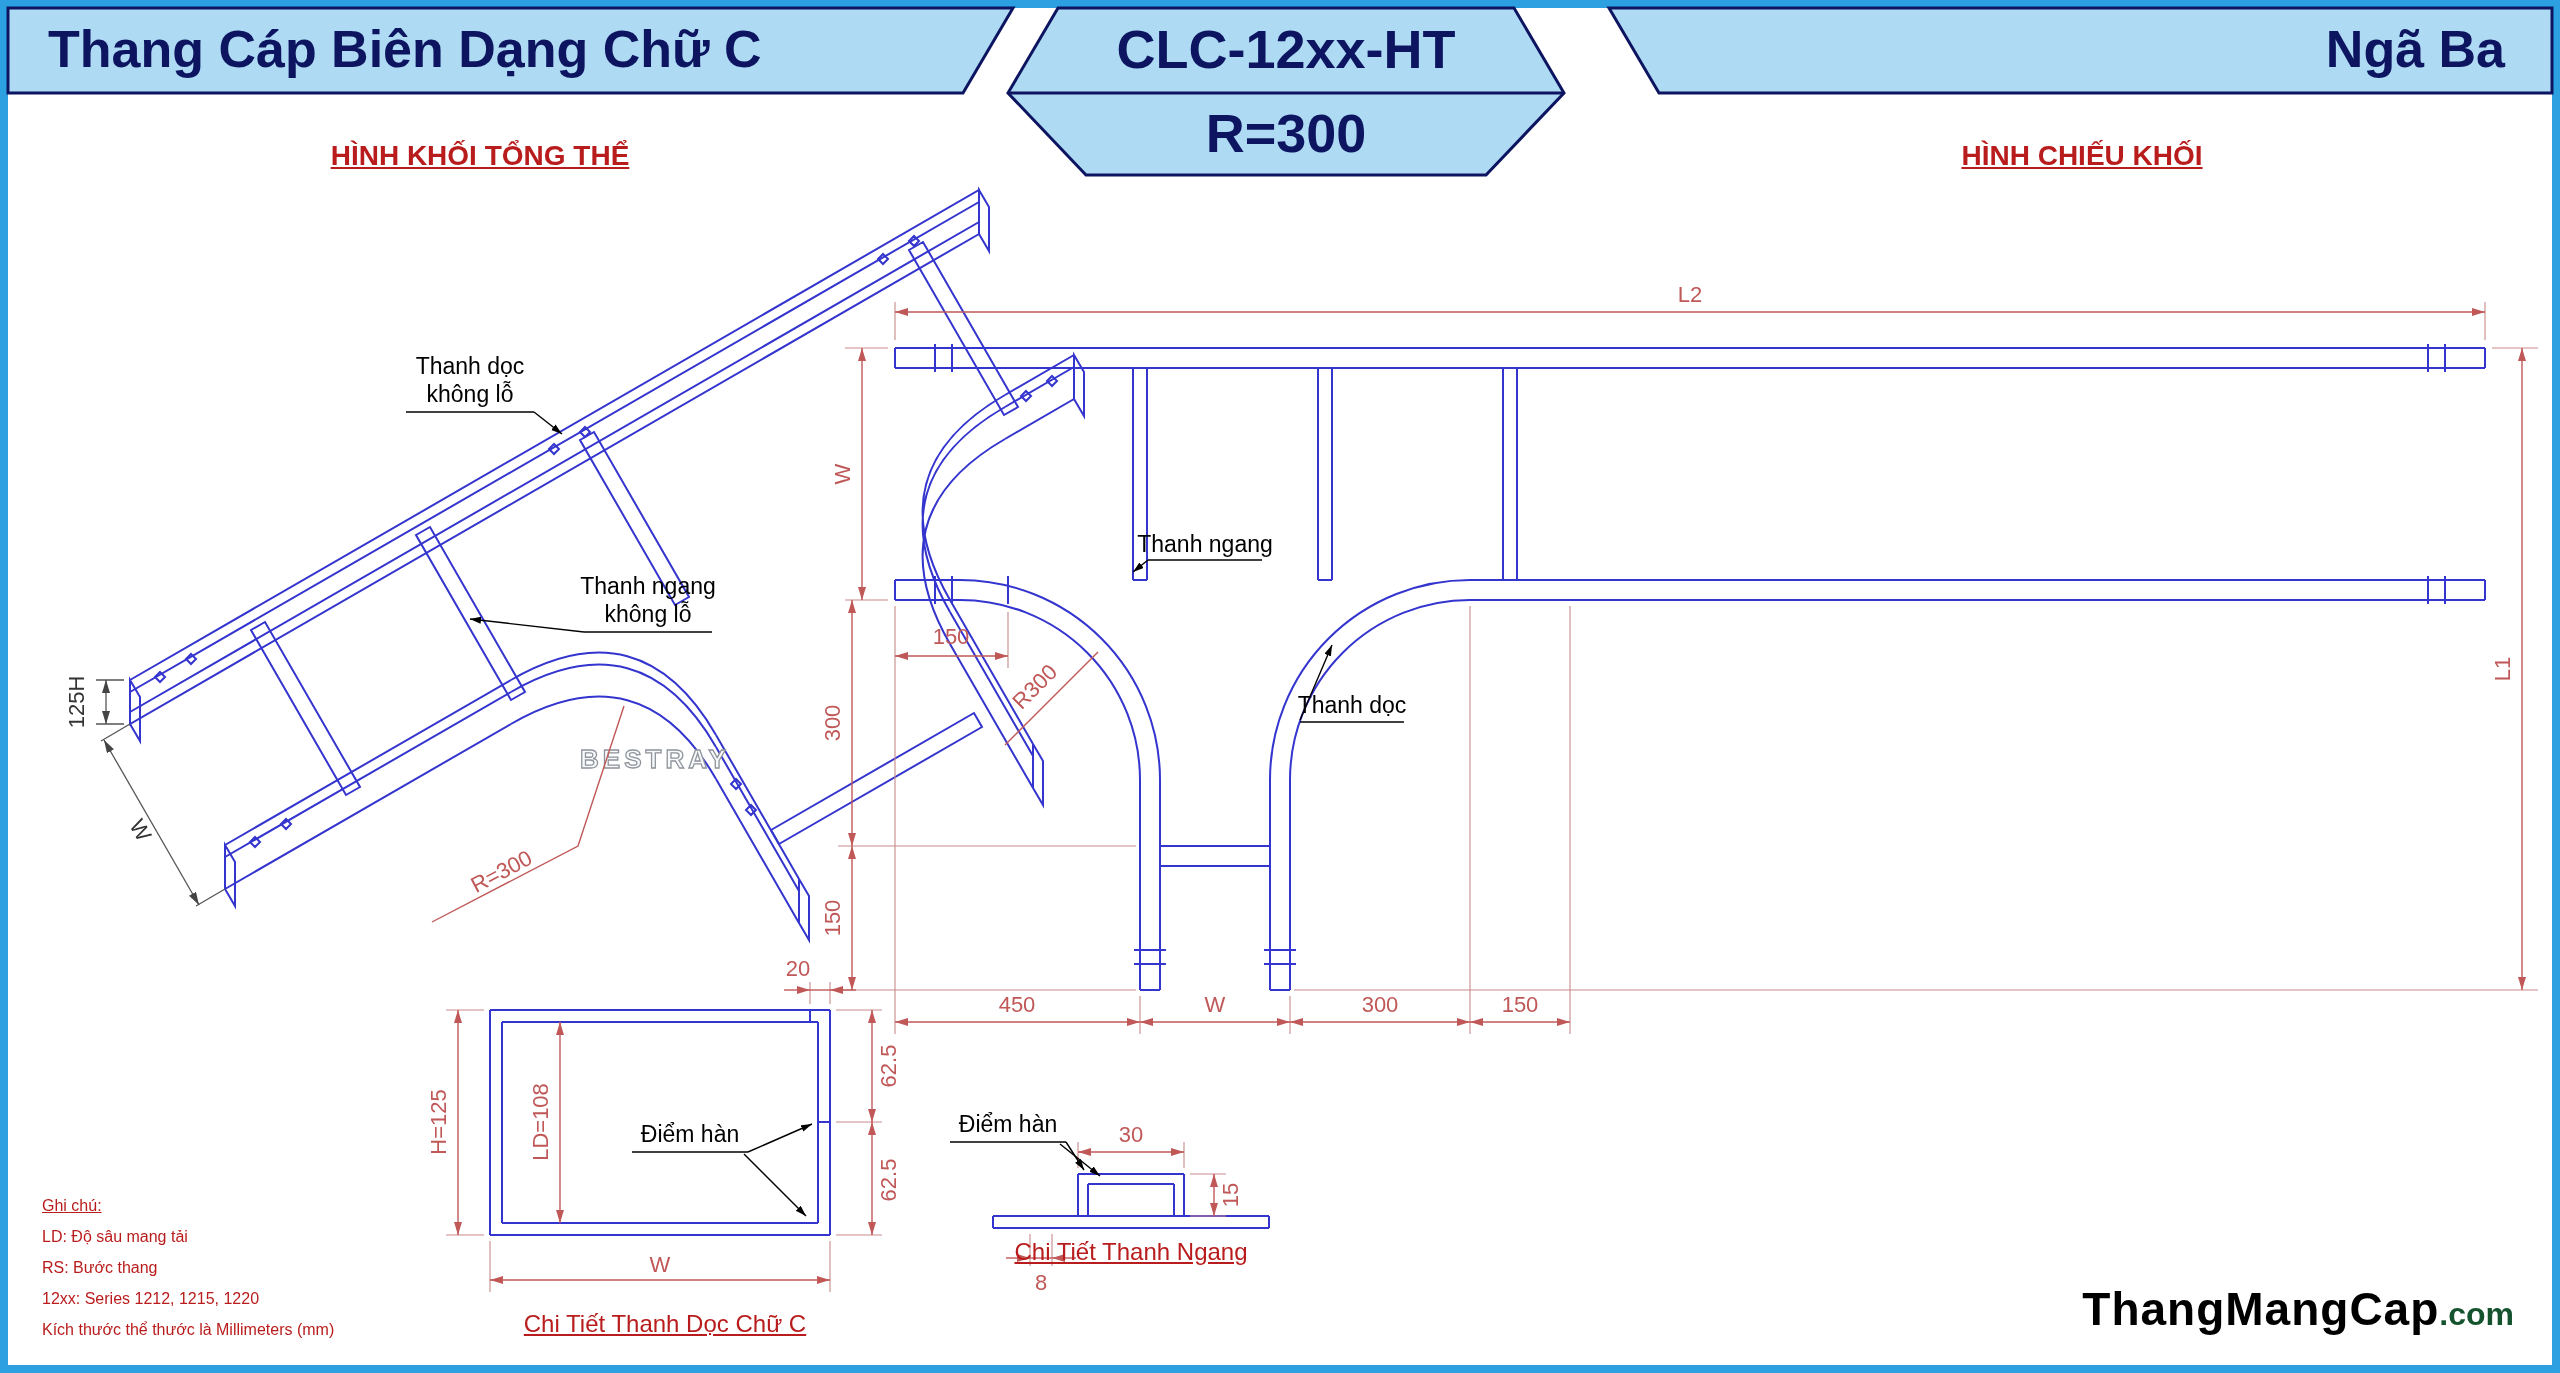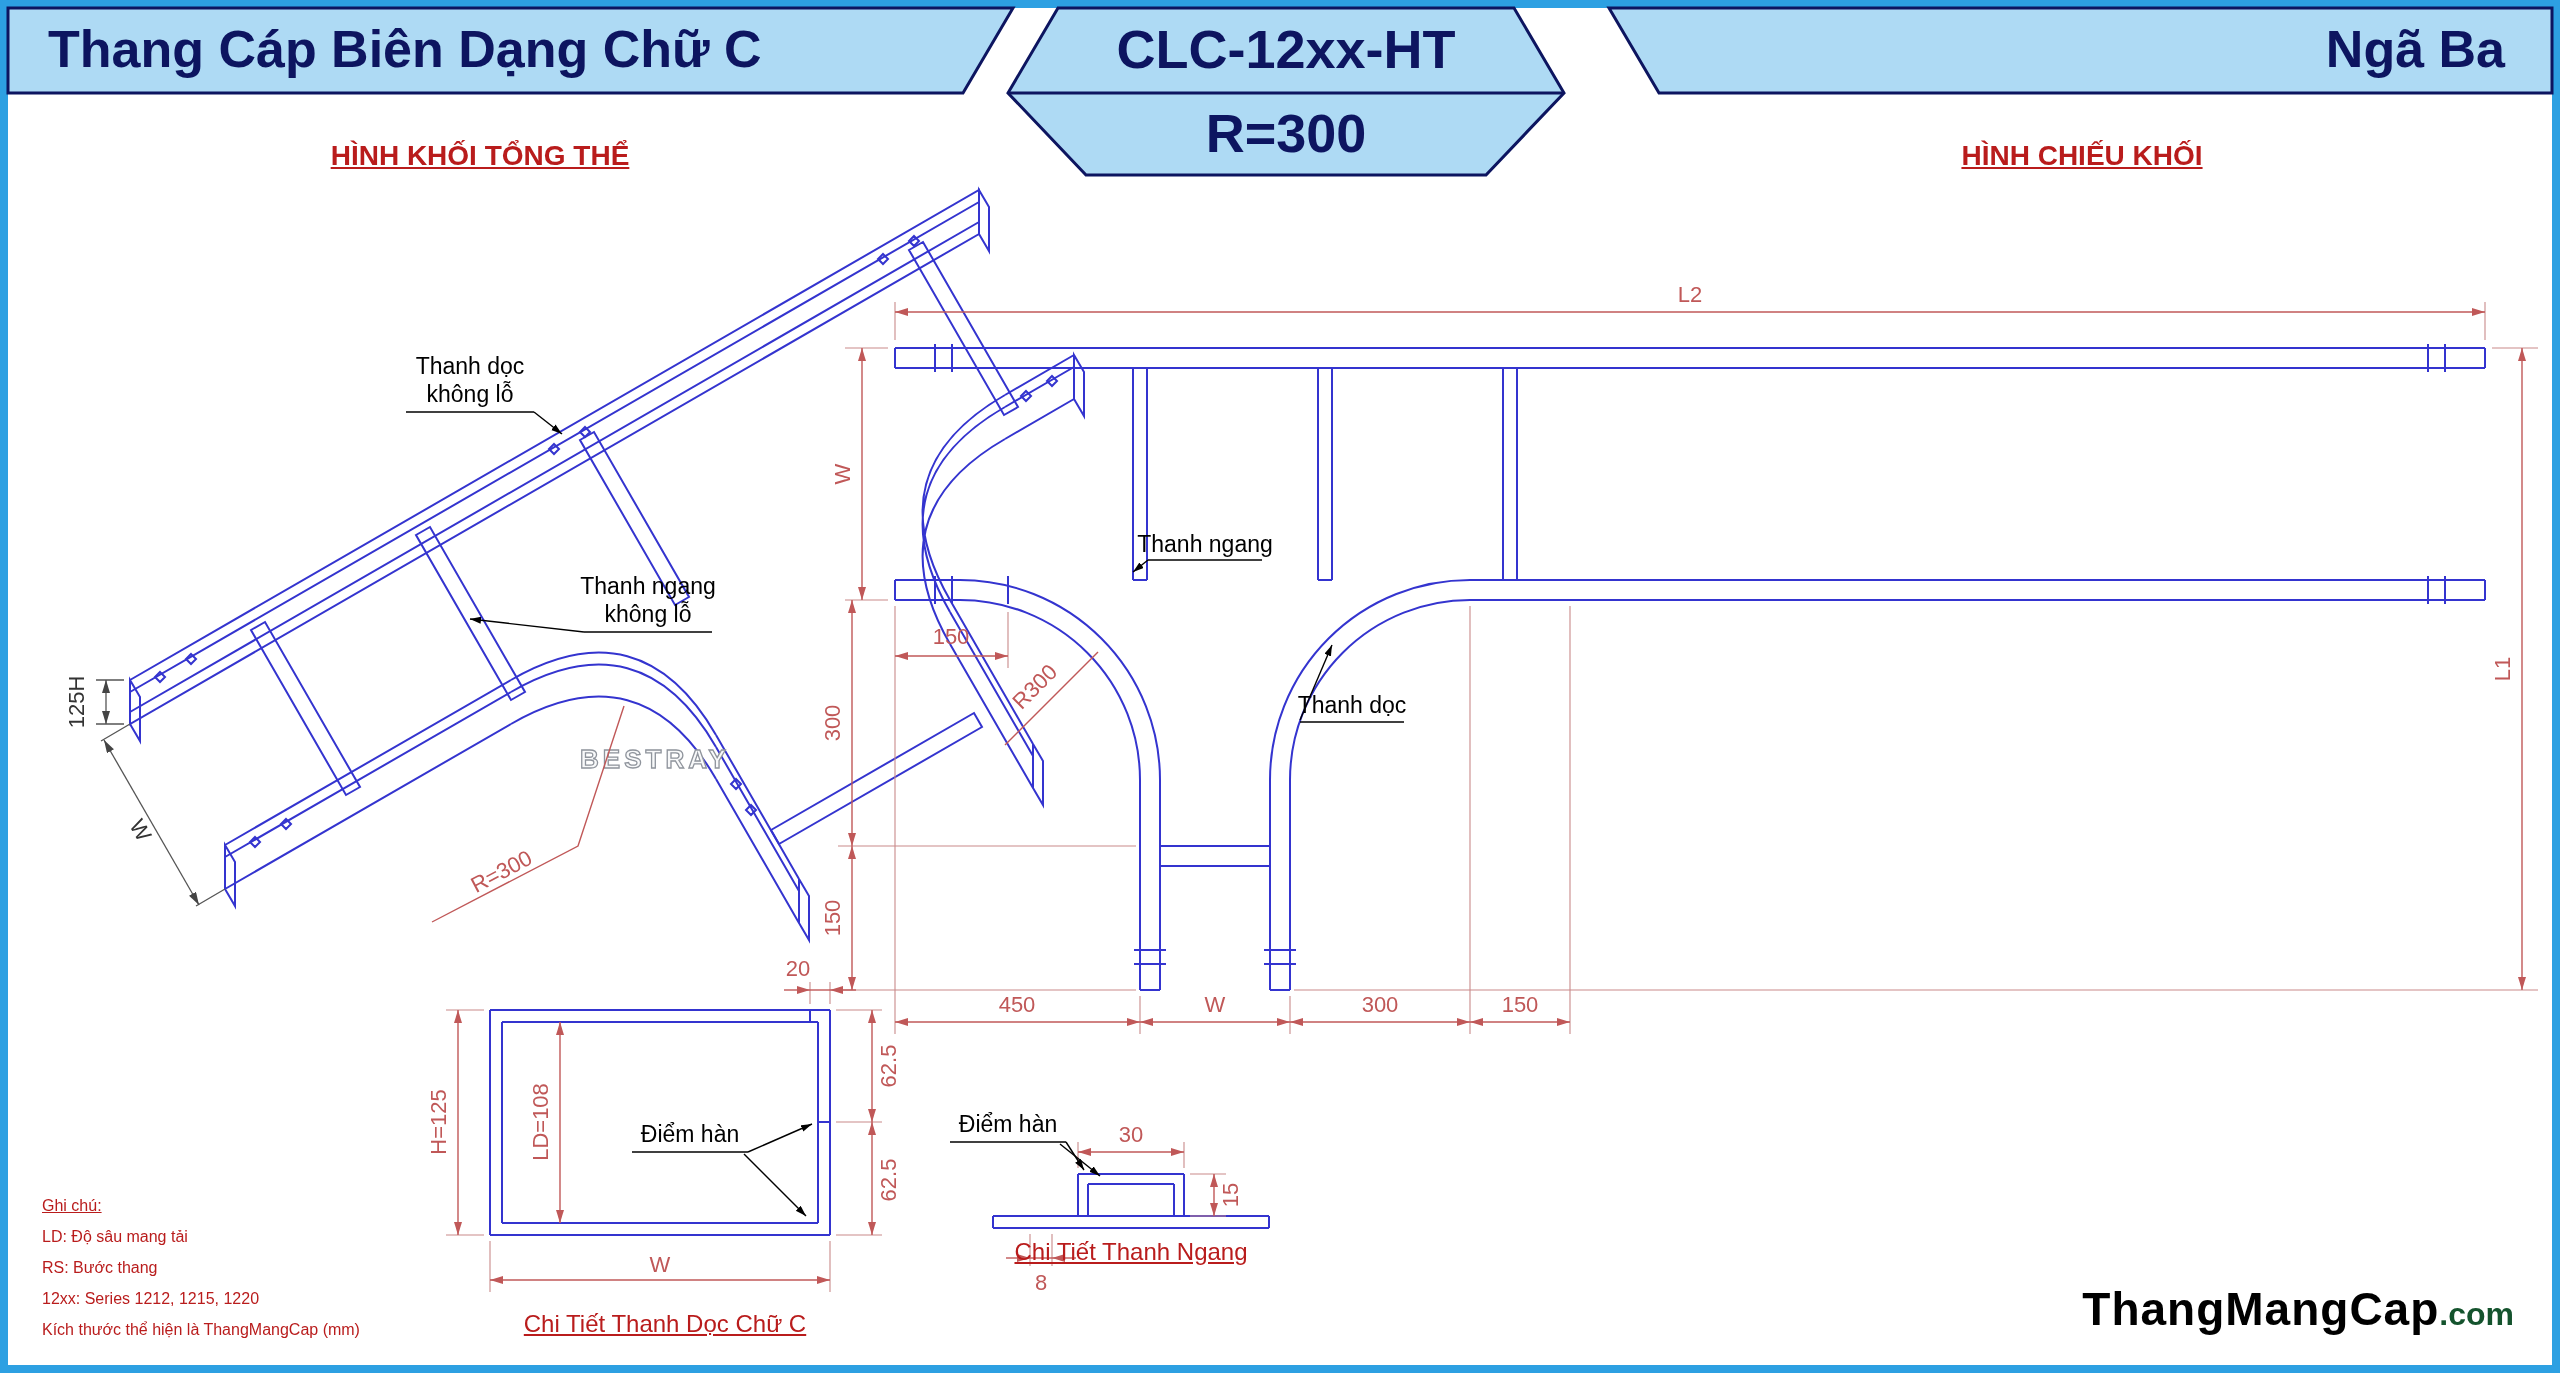--- a/index.html
+++ b/index.html
@@ -213,18 +213,18 @@
 <div class="overlay view-title" style="left:480px;top:140px">HÌNH KHỐI TỔNG THỂ</div>
 <div class="overlay view-title" style="left:2082px;top:140px">HÌNH CHIẾU KHỐI</div>
 <div class="overlay detail-title" style="left:665px;top:1310px">Chi Tiết Thanh Dọc Chữ C</div>
 <div class="overlay detail-title" style="left:1131px;top:1238px">Chi Tiết Thanh Ngang</div>
 
 <div class="overlay notes" style="left:42px;top:1190px">
   <div class="nt">Ghi chú:</div>
   <div>LD: Độ sâu mang tải</div>
   <div>RS: Bước thang</div>
   <div>12xx: Series 1212, 1215, 1220</div>
-  <div>Kích thước thể hiện là ThangMangCap (mm)</div>
+  <div>Kích thước thể thước là Millimeters (mm)</div>
 </div>
 
 <div class="logo">
   <span class="brand">ThangMangCap</span><span class="dom">.com</span>
 </div>
 
 </body></html>

